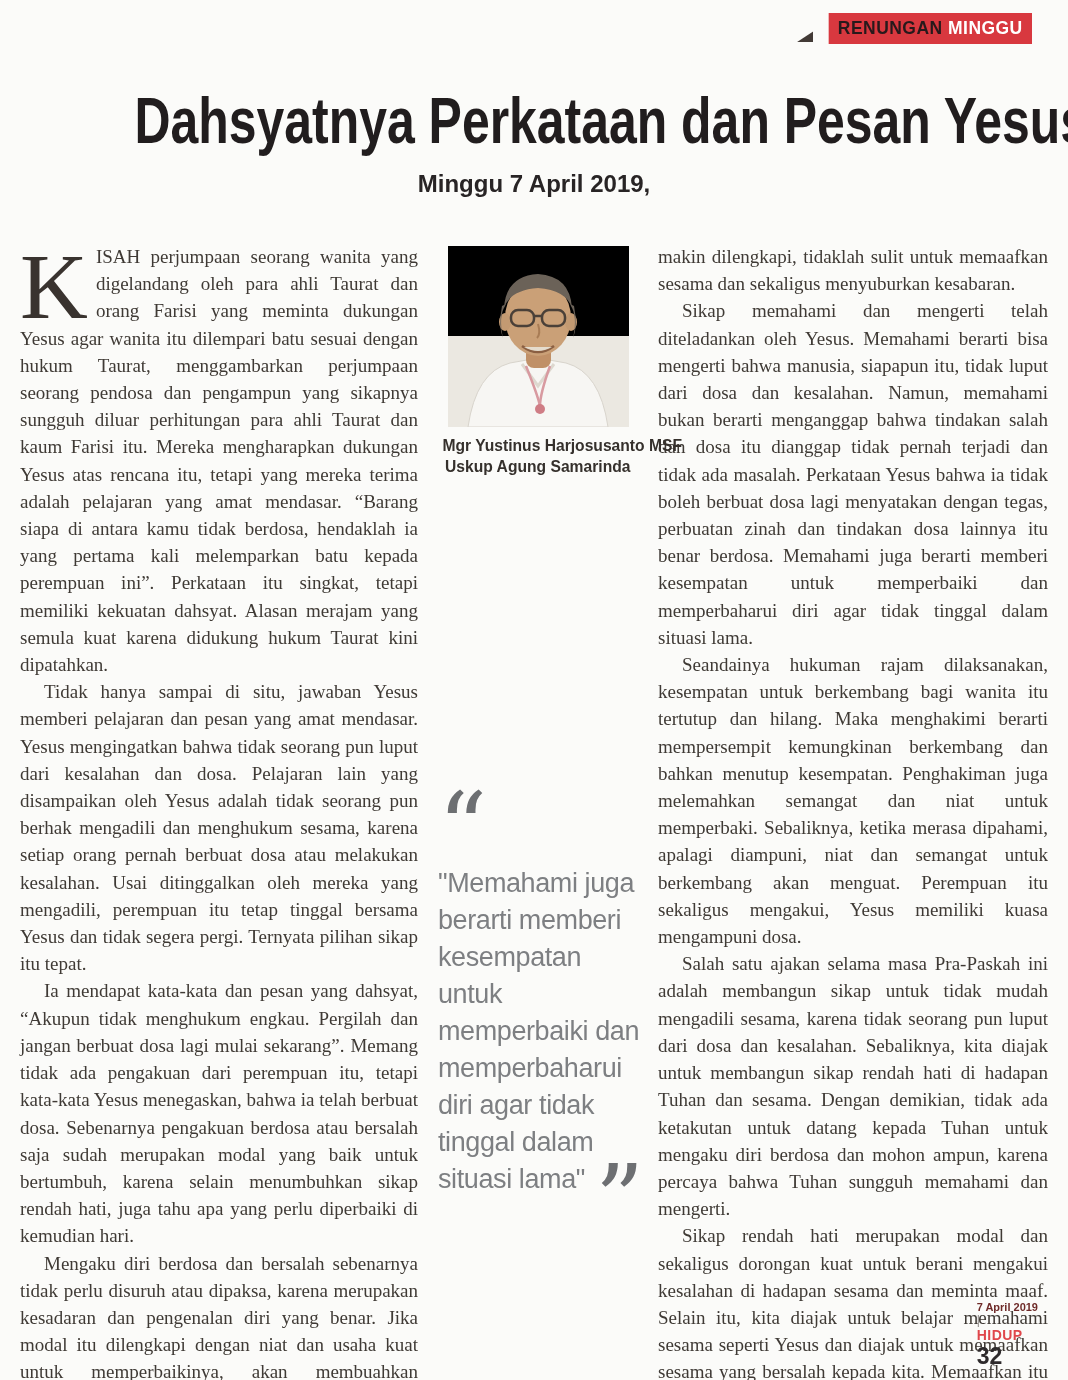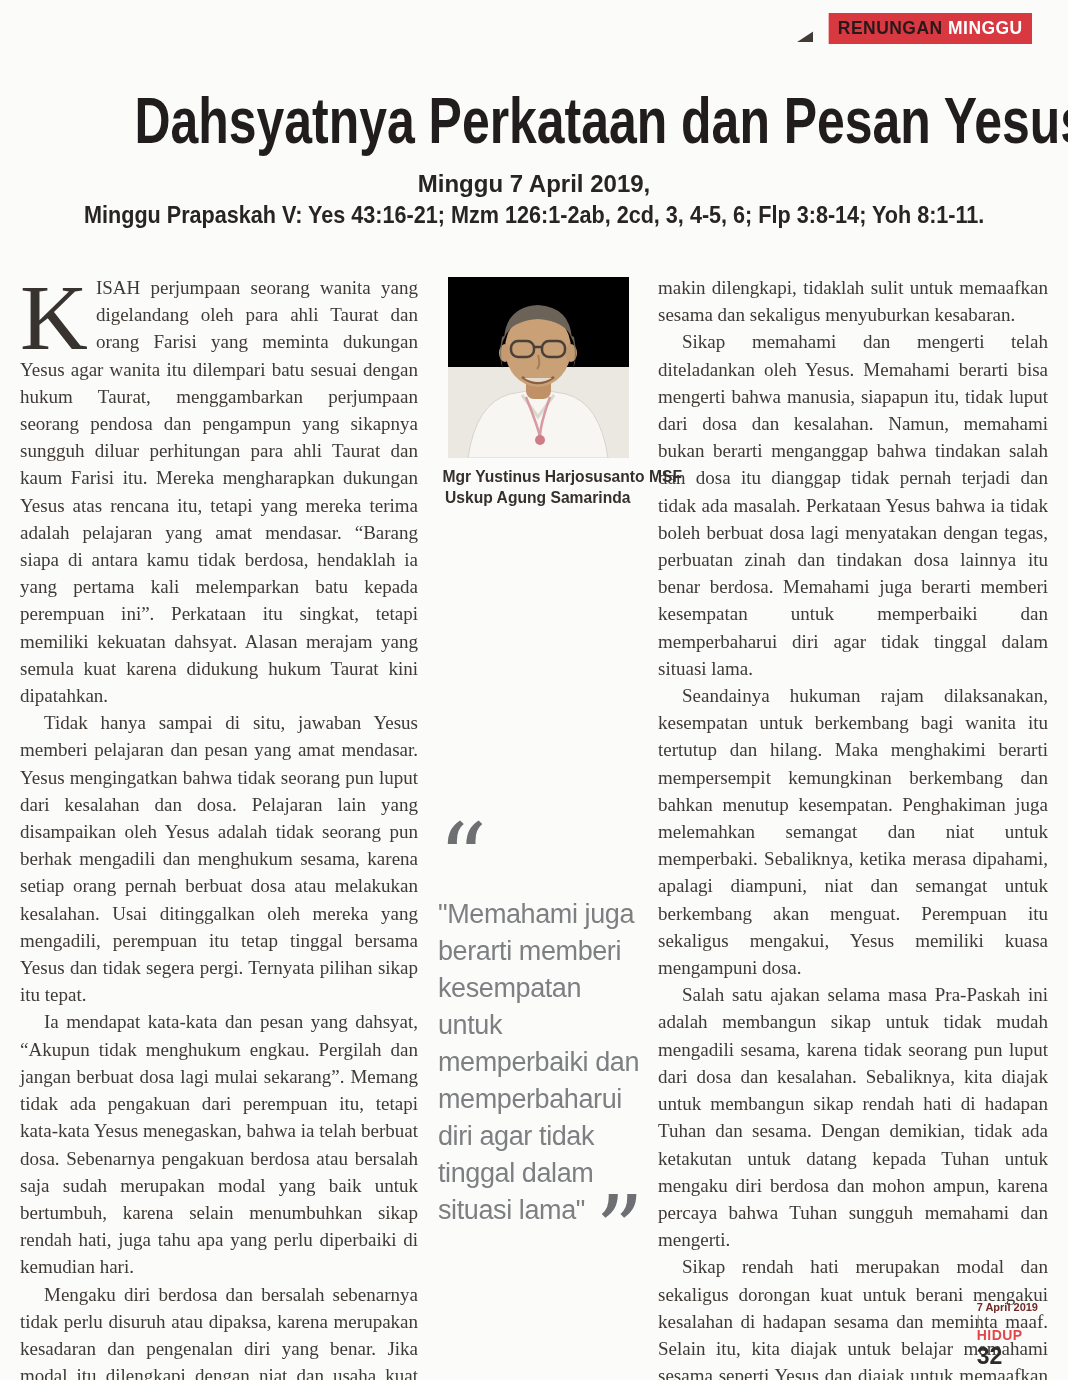--- a/index.html
+++ b/index.html
@@ -120,21 +120,20 @@
     <span class="badge-notch"></span>
     <span class="badge">
       <span class="b1">RENUNGAN</span><span class="b2">MINGGU</span>
     </span>
   </div>
 
   <div class="header">
     <h1 class="title"><span class="squeeze">Dahsyatnya Perkataan dan Pesan Yesus</span></h1>
     <div class="subtitle">
       <div>Minggu 7 April 2019,</div>
-      <div><span class="squeeze">Minggu Prapaskah V: Yes 43:16-21; Mzm 126:1-2ab, 2cd, 3, 4-5, 6; Flp 3:8-14; Yoh 8:1-11.</span></div>
     </div>
   </div>
 
   <div class="columns">
 
     <div class="col-left">
       <p class="body-p noindent"><span class="dropcap">K</span><span>ISAH perjumpaan seorang wanita yang digelandang oleh para ahli Taurat dan orang Farisi yang meminta dukungan Yesus agar wanita itu dilempari batu sesuai dengan hukum Taurat, menggambarkan perjumpaan seorang pendosa dan pengampun yang sikapnya sungguh diluar perhitungan para ahli Taurat dan kaum Farisi itu. Mereka mengharapkan dukungan Yesus atas rencana itu, tetapi yang mereka terima adalah pelajaran yang amat mendasar. “Barang siapa di antara kamu tidak berdosa, hendaklah ia yang pertama kali melemparkan batu kepada perempuan ini”. Perkataan itu singkat, tetapi memiliki kekuatan dahsyat. Alasan merajam yang semula kuat karena didukung hukum Taurat kini dipatahkan.</span></p>
       <p class="body-p">Tidak hanya sampai di situ, jawaban Yesus memberi pelajaran dan pesan yang amat mendasar. Yesus mengingatkan bahwa tidak seorang pun luput dari kesalahan dan dosa. Pelajaran lain yang disampaikan oleh Yesus adalah tidak seorang pun berhak mengadili dan menghukum sesama, karena setiap orang pernah berbuat dosa atau melakukan kesalahan. Usai ditinggalkan oleh mereka yang mengadili, perempuan itu tetap tinggal bersama Yesus dan tidak segera pergi. Ternyata pilihan sikap itu tepat.</p>
       <p class="body-p">Ia mendapat kata-kata dan pesan yang dahsyat, “Akupun tidak menghukum engkau. Pergilah dan jangan berbuat dosa lagi mulai sekarang”. Memang tidak ada pengakuan dari perempuan itu, tetapi kata-kata Yesus menegaskan, bahwa ia telah berbuat dosa. Sebenarnya pengakuan berdosa atau bersalah saja sudah merupakan modal yang baik untuk bertumbuh, karena selain menumbuhkan sikap rendah hati, juga tahu apa yang perlu diperbaiki di kemudian hari.</p>
       <p class="body-p">Mengaku diri berdosa dan bersalah sebenarnya tidak perlu disuruh atau dipaksa, karena merupakan kesadaran dan pengenalan diri yang benar. Jika modal itu dilengkapi dengan niat dan usaha kuat untuk memperbaikinya, akan membuahkan perkembangan diri yang pasti berpengaruh baik dalam sikap dan tindakan terhadap sesama. Sikap rendah hati, selain menghilangkan sikap merasa paling baik dari yang lain, juga menggerus sikap merendahkan sesama dan mengembangkan sikap mengerti dan memahami. Jikalau sikap mengerti dan memahami sesama yang berbuat salah</p>

